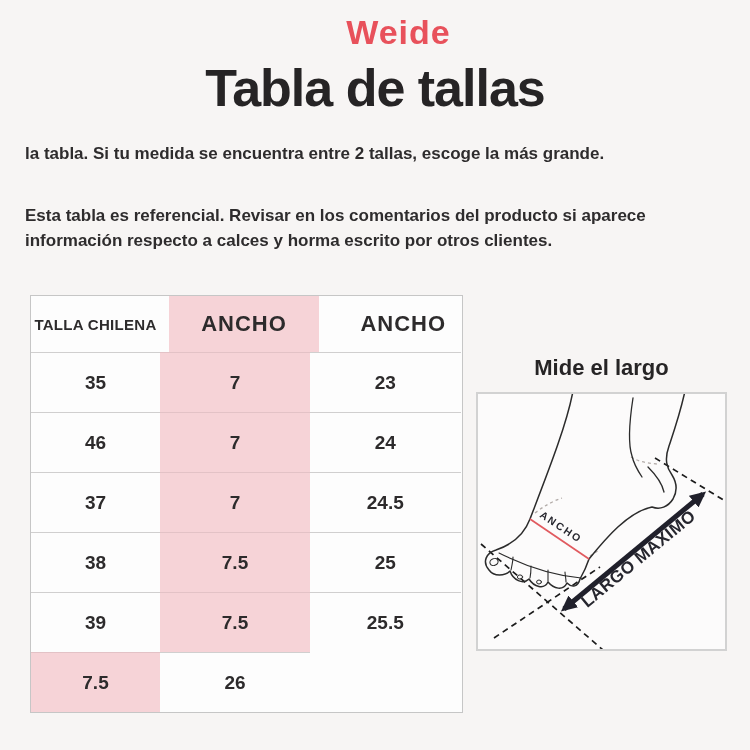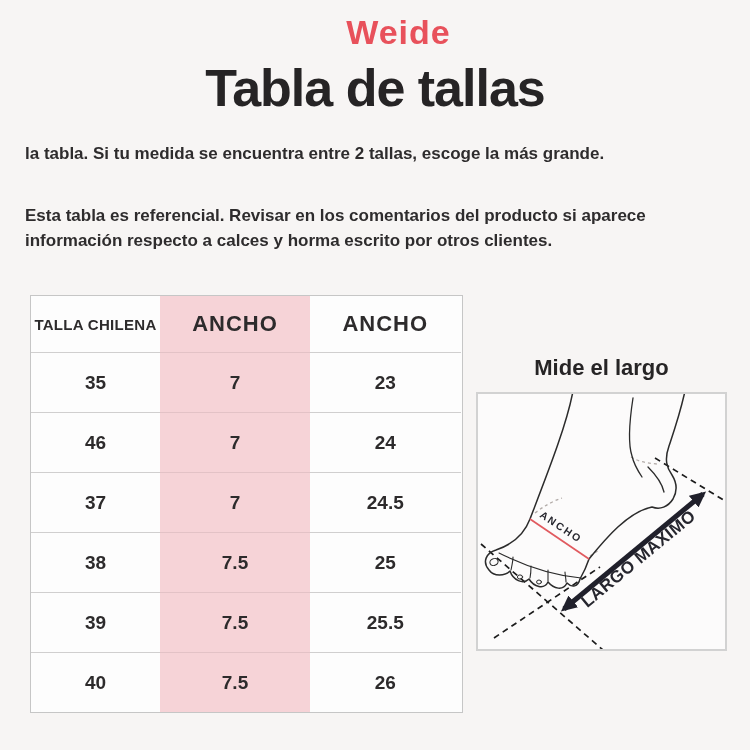--- a/index.html
+++ b/index.html
@@ -28,21 +28,21 @@
   }
   .p1 { top:142px; }
   .p2 { top:204px; }
 
   
   .size-table {
     position:absolute; left:30px; top:295px; width:433px;
     background:#fdfdfd; border:1.5px solid var(--table_line,#c6c6c6);
   }
   .tr { display:grid; grid-template-columns:129px 150px 150.5px; height:60px; }
-  .tr.head { height:56px; }
+  .tr.head { height:56px;gap:9px; }
   .cell {
     display:flex; align-items:center; justify-content:center;
     border-top:1px solid #d0cfcf;
   }
   .tr.head .cell { border-top:none; }
   .cell.ancho-col { background:var(--highlight,#f6d3d7); border-top-color:#e3c2c6; }
   .tr.head .cell.ancho-col { border-top:none; }
   .h-talla { font-size:15px; font-weight:700; letter-spacing:0.3px; }
   .h-big   { font-size:22px; font-weight:700; letter-spacing:1px; }
   .num     { font-size:19px; font-weight:700; }
@@ -104,21 +104,20 @@
     <div class="cell num">38</div>
     <div class="cell num ancho-col">7.5</div>
     <div class="cell num">25</div>
   </div>
   <div class="tr">
     <div class="cell num">39</div>
     <div class="cell num ancho-col">7.5</div>
     <div class="cell num">25.5</div>
   </div>
   <div class="tr">
-    <div class="cell num">40</div>
     <div class="cell num ancho-col">7.5</div>
     <div class="cell num">26</div>
   </div>
 </div>
 
 <div class="measure-heading">Mide el largo</div>
 
 <div class="diagram-box">
   <svg viewBox="0 0 247 255">
     <defs>

